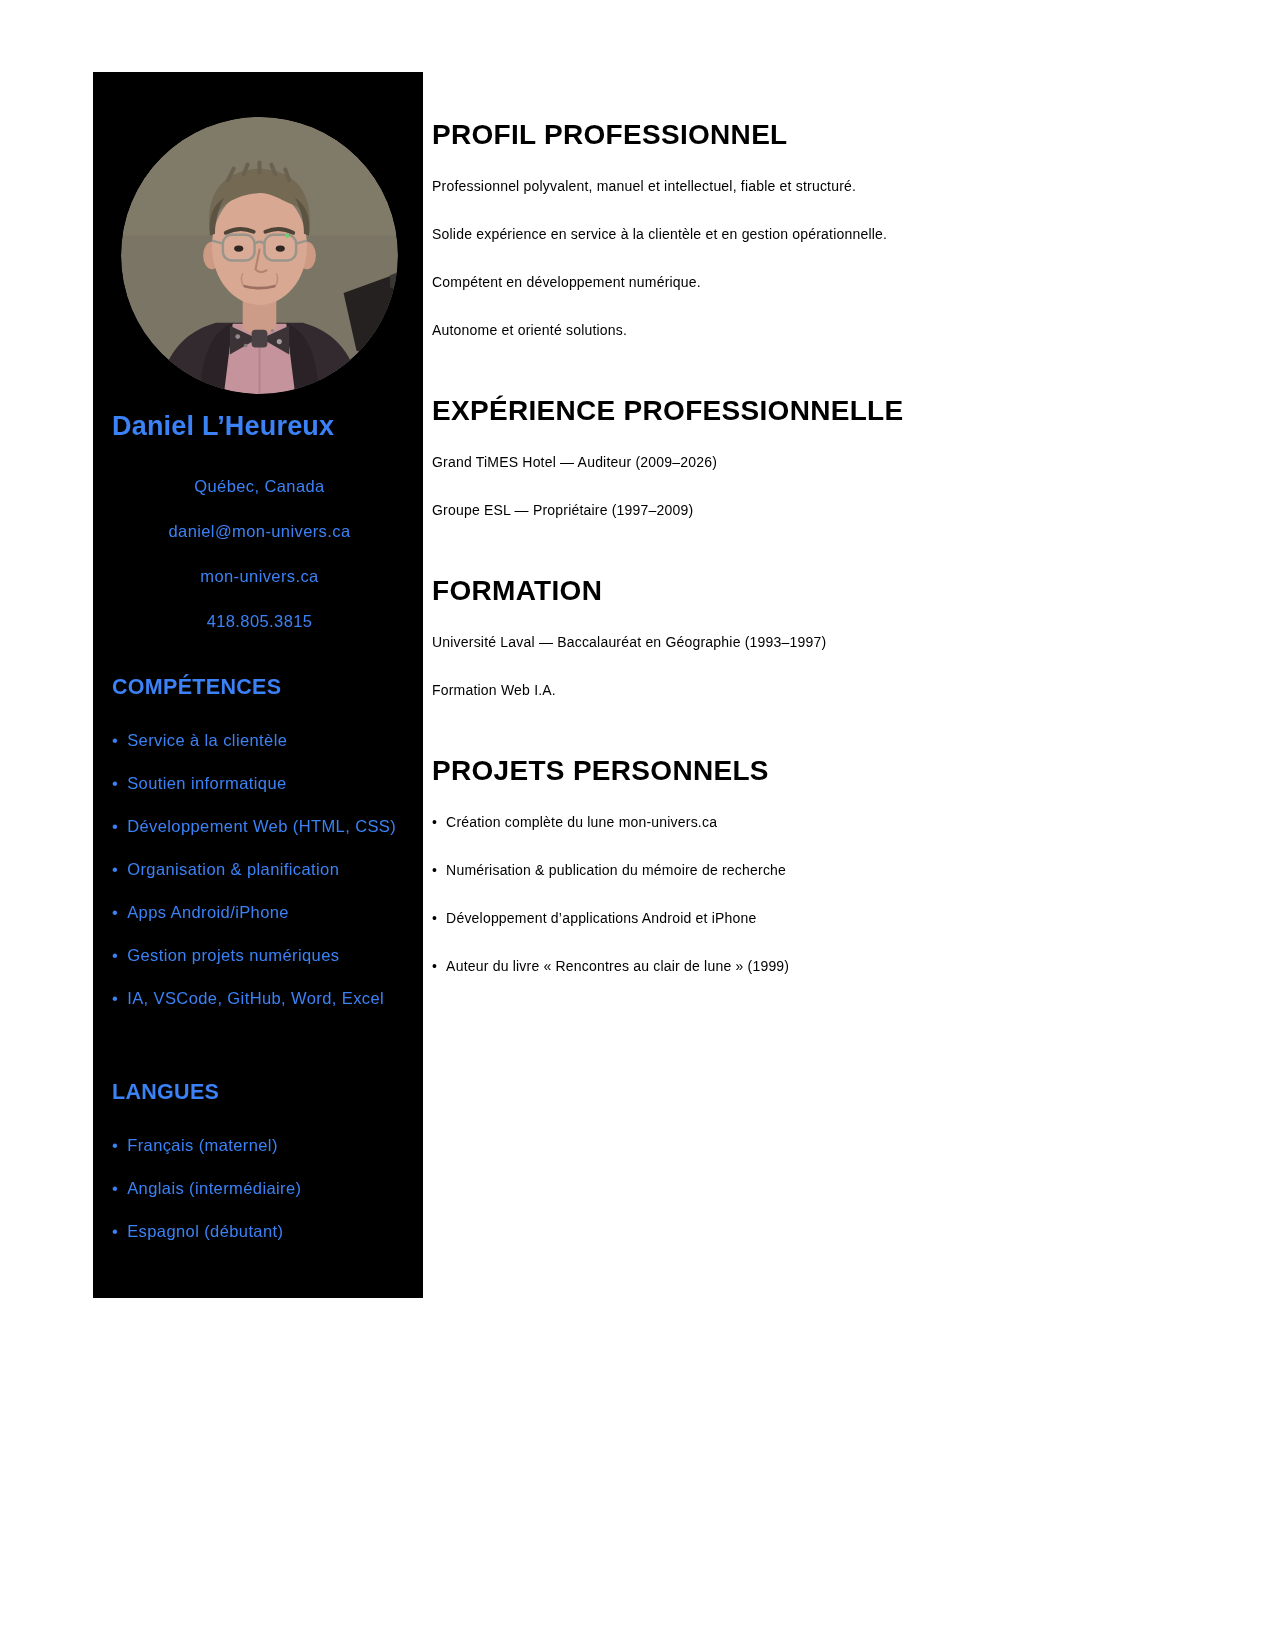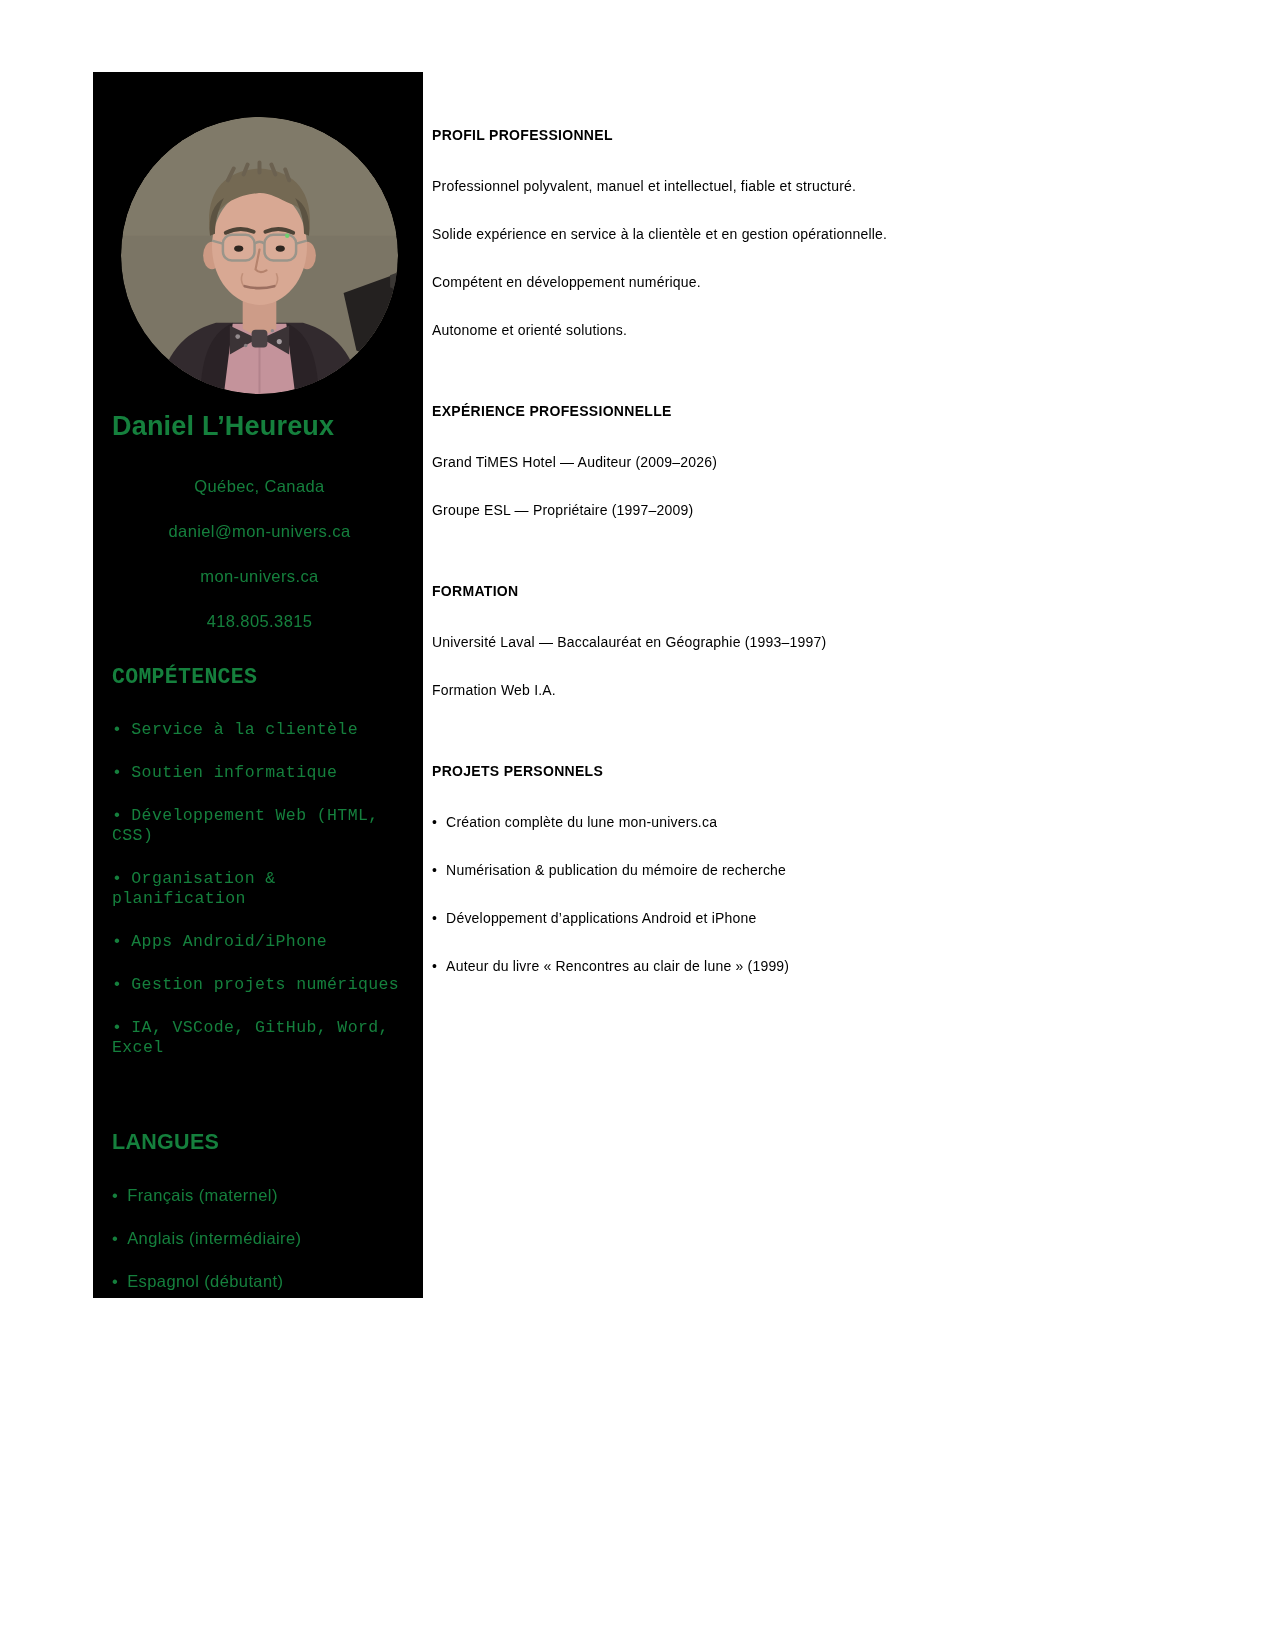--- a/index.html
+++ b/index.html
@@ -18,21 +18,21 @@
   }
 
   
   .sidebar {
     position: absolute;
     left: 93px;
     top: 72px;
     width: 330px;
     height: 1226px;
     background: #000000;
-    color: #15803d;
+    color: #3b82f6;
     box-sizing: border-box;
     padding: 45px 16px 0 19px;
   }
   .photo-wrap {
     width: 277px;
     height: 277px;
     margin: 0 auto;
     border-radius: 50%;
     overflow: hidden;
   }
@@ -57,21 +57,21 @@
     margin-bottom: 25px;
     text-align: center;
   }
   .side-section-title {
     font-size: 21.5px;
     font-weight: bold;
     letter-spacing: 0.3px;
     line-height: 25px;
     margin: 0 0 30px 0;
   }
-  .side-section.competences { margin-top: 34px; font-family: Liberation Mono, monospace; }
+  .side-section.competences { margin-top: 44px; }
   .side-section.langues     { margin-top: 72px; }
   .side-list {
     list-style: none;
     margin: 0;
     padding: 0;
   }
   .side-list li {
     font-size: 16.5px;
     line-height: 20px;
     letter-spacing: 0.4px;
@@ -81,21 +81,21 @@
 
   
   .main {
     position: absolute;
     left: 432px;
     top: 122px;
     width: 720px;
   }
   .main-section { margin-bottom: 56px; }
   .main-section-title {
-    font-size: 14px;
+    font-size: 28px;
     font-weight: bold;
     letter-spacing: 0.3px;
     line-height: 26px;
     margin: 0 0 27px 0;
   }
   .main-list {
     list-style: none;
     margin: 0;
     padding: 0;
   }

